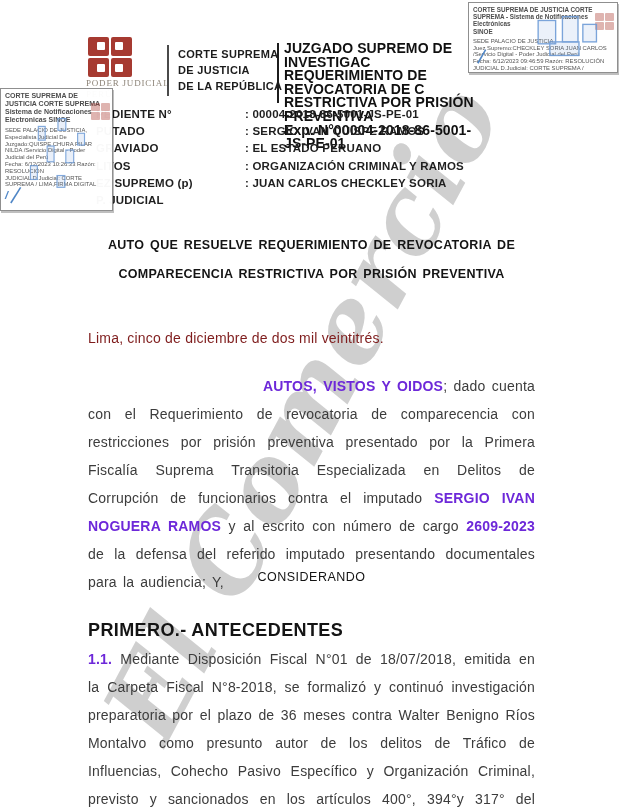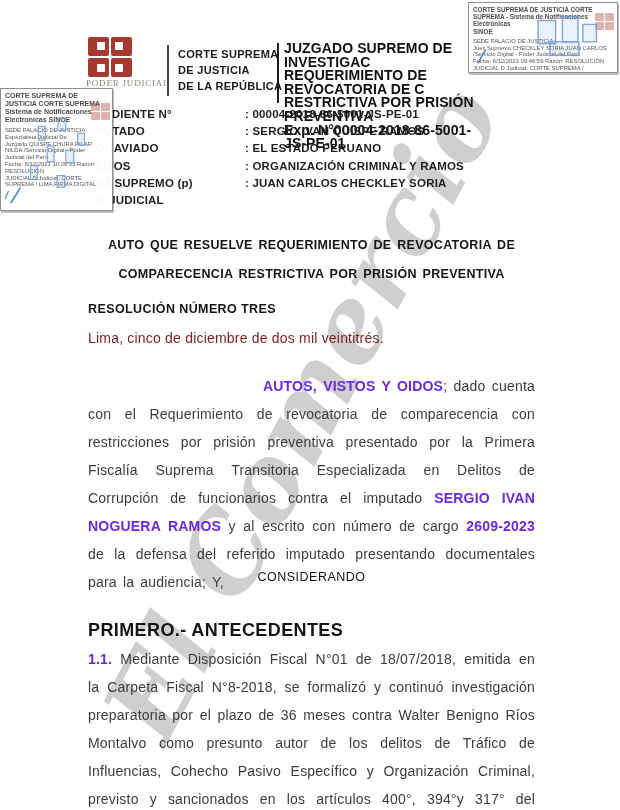--- a/index.html
+++ b/index.html
@@ -129,21 +129,20 @@
       <span class="ci-label">EZ SUPREMO (p)</span>
       <span class="ci-value">: JUAN CARLOS CHECKLEY SORIA</span>
     </div>
     <div class="ci-row">
       <span class="ci-label">P. JUDICIAL</span>
     </div>
   </div>
 
   <div class="doc-title">AUTO QUE RESUELVE REQUERIMIENTO DE REVOCATORIA DE
 COMPARECENCIA RESTRICTIVA POR PRISIÓN PREVENTIVA</div>
-  <div class="res-heading">RESOLUCIÓN NÚMERO TRES</div>
   <div class="date-line">Lima, cinco de diciembre de dos mil veintitrés.</div>
 
   <p class="par par1"><b>AUTOS, VISTOS Y OIDOS</b><span>; dado cuenta con el Requerimiento de revocatoria de comparecencia con restricciones por prisión preventiva presentado por la Primera Fiscalía Suprema Transitoria Especializada en Delitos de Corrupción de funcionarios contra el imputado </span><b>SERGIO IVAN NOGUERA RAMOS</b><span> y al escrito con número de cargo </span><b>2609-2023</b><span> de la defensa del referido imputado presentando documentales para la audiencia; Y,</span></p>
 
   <div class="considerando">CONSIDERANDO</div>
   <div class="primero">PRIMERO.- ANTECEDENTES</div>
 
   <p class="par par2"><b>1.1.</b><span> Mediante Disposición Fiscal N°01 de 18/07/2018, emitida en la Carpeta Fiscal N°8-2018, se formalizó y continuó investigación preparatoria por el plazo de 36 meses contra Walter Benigno Ríos Montalvo como presunto autor de los delitos de Tráfico de Influencias, Cohecho Pasivo Específico y Organización Criminal, previsto y sancionados en los artículos 400°, 394°y 317° del Código Penal, en agravio del Estado; así como contra el Juez de paz letrado</span></p>
 
   <div class="stamp stamp-left">

